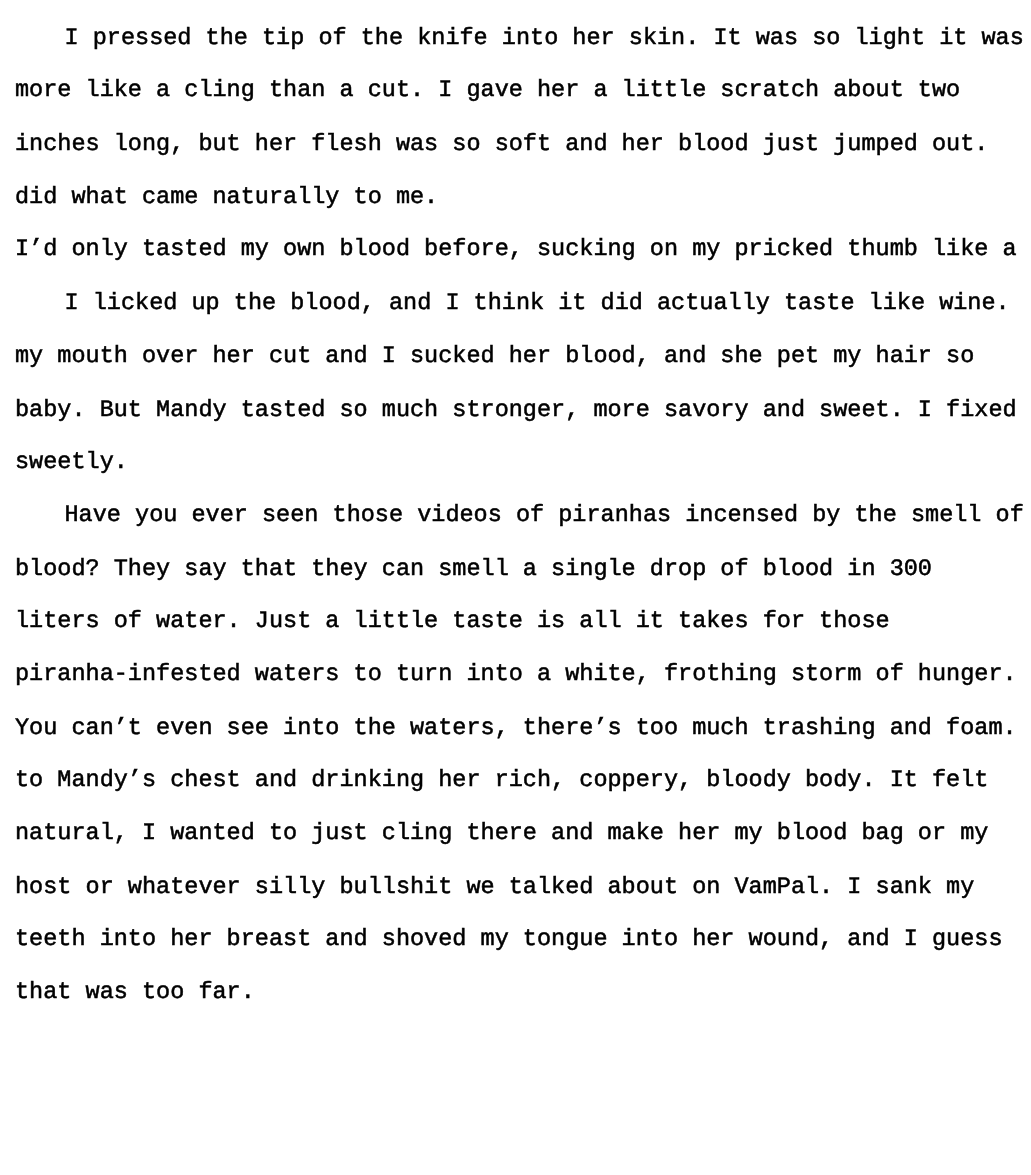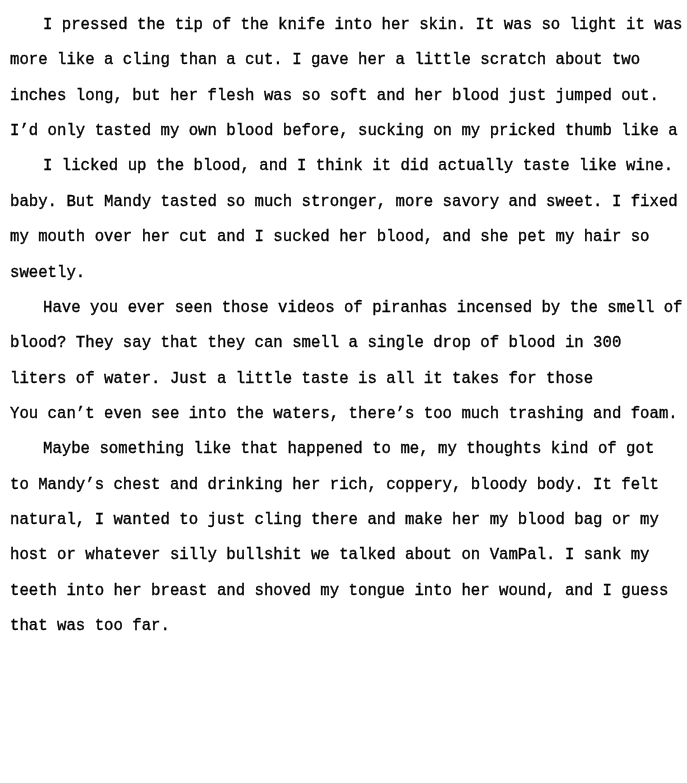--- a/index.html
+++ b/index.html
@@ -39,39 +39,40 @@
 </head>
 <body>
 
 <div class="page">
   <div class="story">
 
     <div class="para">
       <div class="line indent">I pressed the tip of the knife into her skin. It was so light it was</div>
       <div class="line">more like a cling than a cut. I gave her a little scratch about two</div>
       <div class="line">inches long, but her flesh was so soft and her blood just jumped out.</div>
+      <div class="line">did what came naturally to me.</div>
     </div>
 
     <div class="para">
       <div class="line">I’d only tasted my own blood before, sucking on my pricked thumb like a</div>
       <div class="line indent">I licked up the blood, and I think it did actually taste like wine.</div>
+      <div class="line">my mouth over her cut and I sucked her blood, and she pet my hair so</div>
       <div class="line">baby. But Mandy tasted so much stronger, more savory and sweet. I fixed</div>
-      <div class="line">my mouth over her cut and I sucked her blood, and she pet my hair so</div>
       <div class="line">sweetly.</div>
     </div>
 
     <div class="para">
       <div class="line indent">Have you ever seen those videos of piranhas incensed by the smell of</div>
       <div class="line">blood? They say that they can smell a single drop of blood in 300</div>
       <div class="line">liters of water. Just a little taste is all it takes for those</div>
+      <div class="line">piranha-infested waters to turn into a white, frothing storm of hunger.</div>
       <div class="line">You can’t even see into the waters, there’s too much trashing and foam.</div>
     </div>
 
     <div class="para">
-      <div class="line indent">Maybe something like that happened to me, my thoughts kind of got</div>
       <div class="line">to Mandy’s chest and drinking her rich, coppery, bloody body. It felt</div>
       <div class="line">natural, I wanted to just cling there and make her my blood bag or my</div>
       <div class="line">host or whatever silly bullshit we talked about on VamPal. I sank my</div>
       <div class="line">teeth into her breast and shoved my tongue into her wound, and I guess</div>
       <div class="line">that was too far.</div>
     </div>
 
   </div>
 </div>
 

